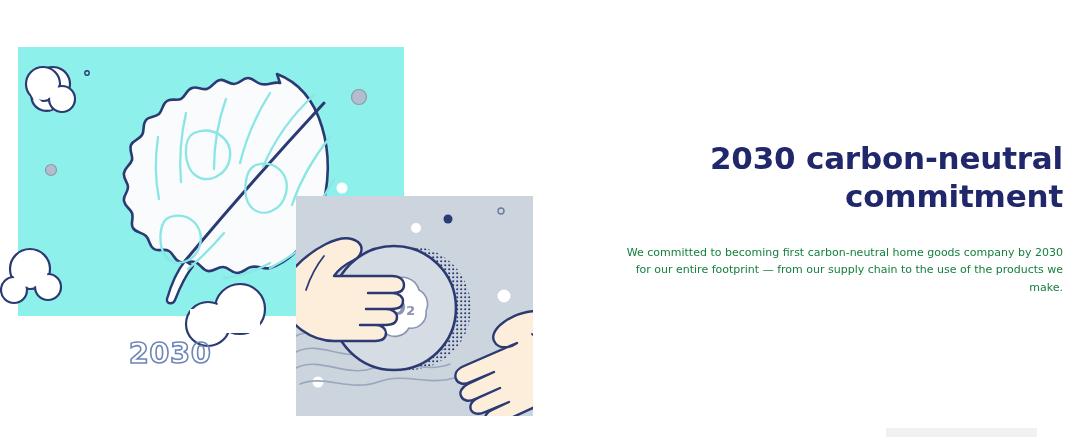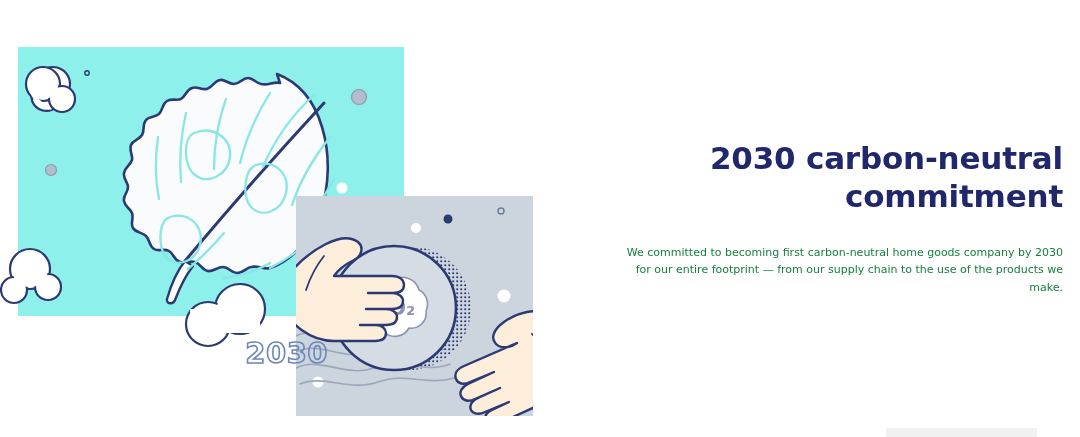--- a/index.html
+++ b/index.html
@@ -54,31 +54,31 @@
     left: 296px;
     top: 196px;
     width: 237px;
     height: 220px;
     background: #ccd4dd;
     overflow: hidden;
   }
 
   .badge-text {
     position: absolute;
-    left: 28px;
+    left: 20px;
     top: 338px;
     width: 300px;
     line-height: 1.08;
     font-family: "DejaVu Sans", sans-serif;
     font-weight: 700;
     font-size: 29px;
     letter-spacing: 0.5px;
     color: transparent;
     -webkit-text-stroke: 1.6px #6e86b8;
-    text-align: right;
+    text-align: center;
     user-select: none;
   }
   .badge-text .line1 { display: block; }
   .badge-text .line2 { display: block; }
 
   
   .copy {
     position: absolute;
     left: 600px;
     top: 140px;

